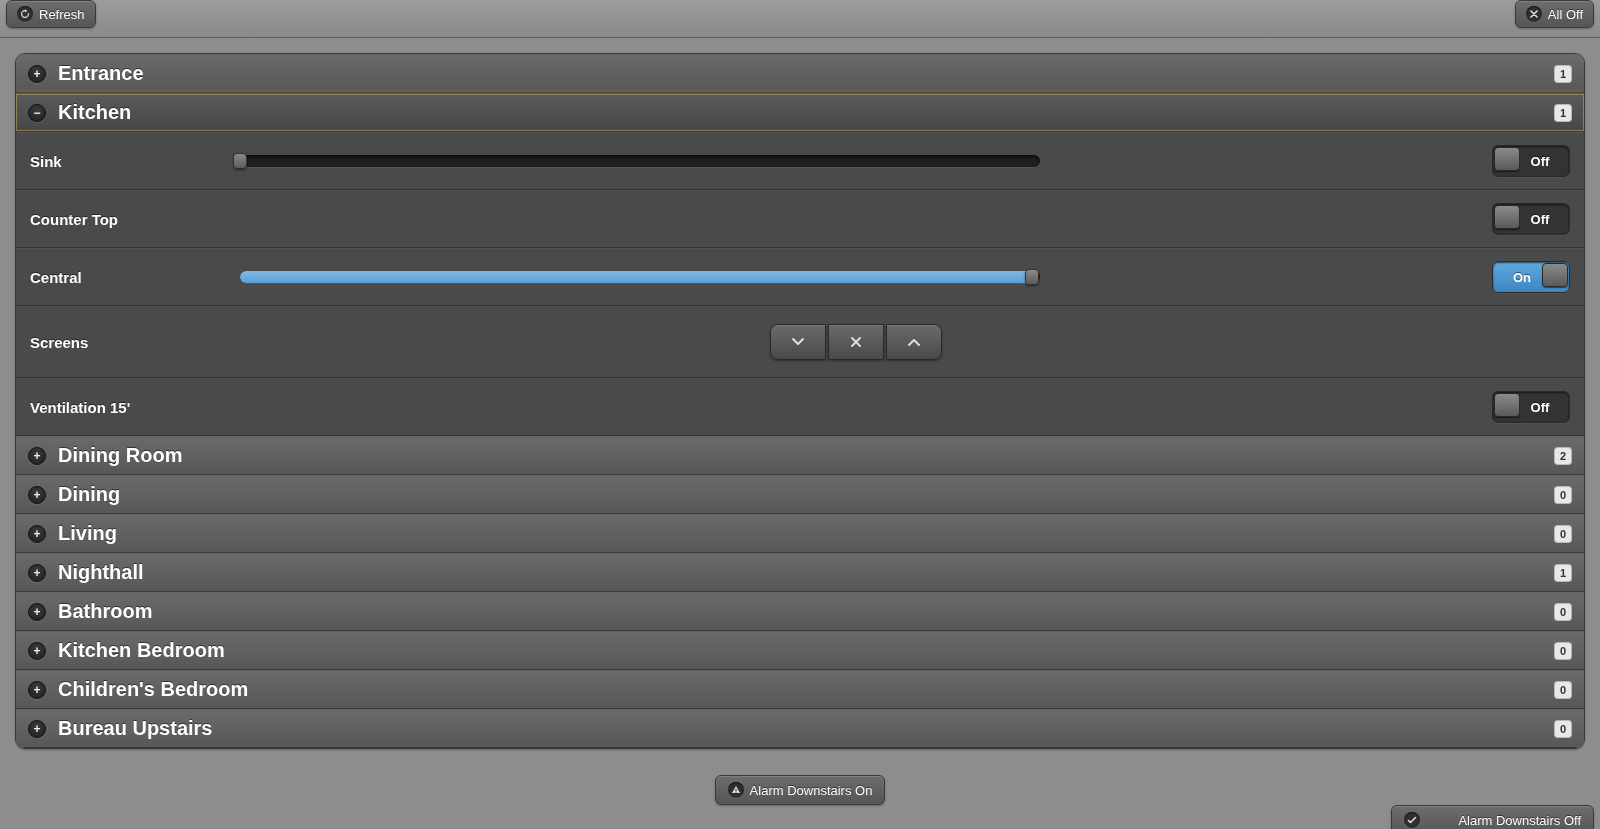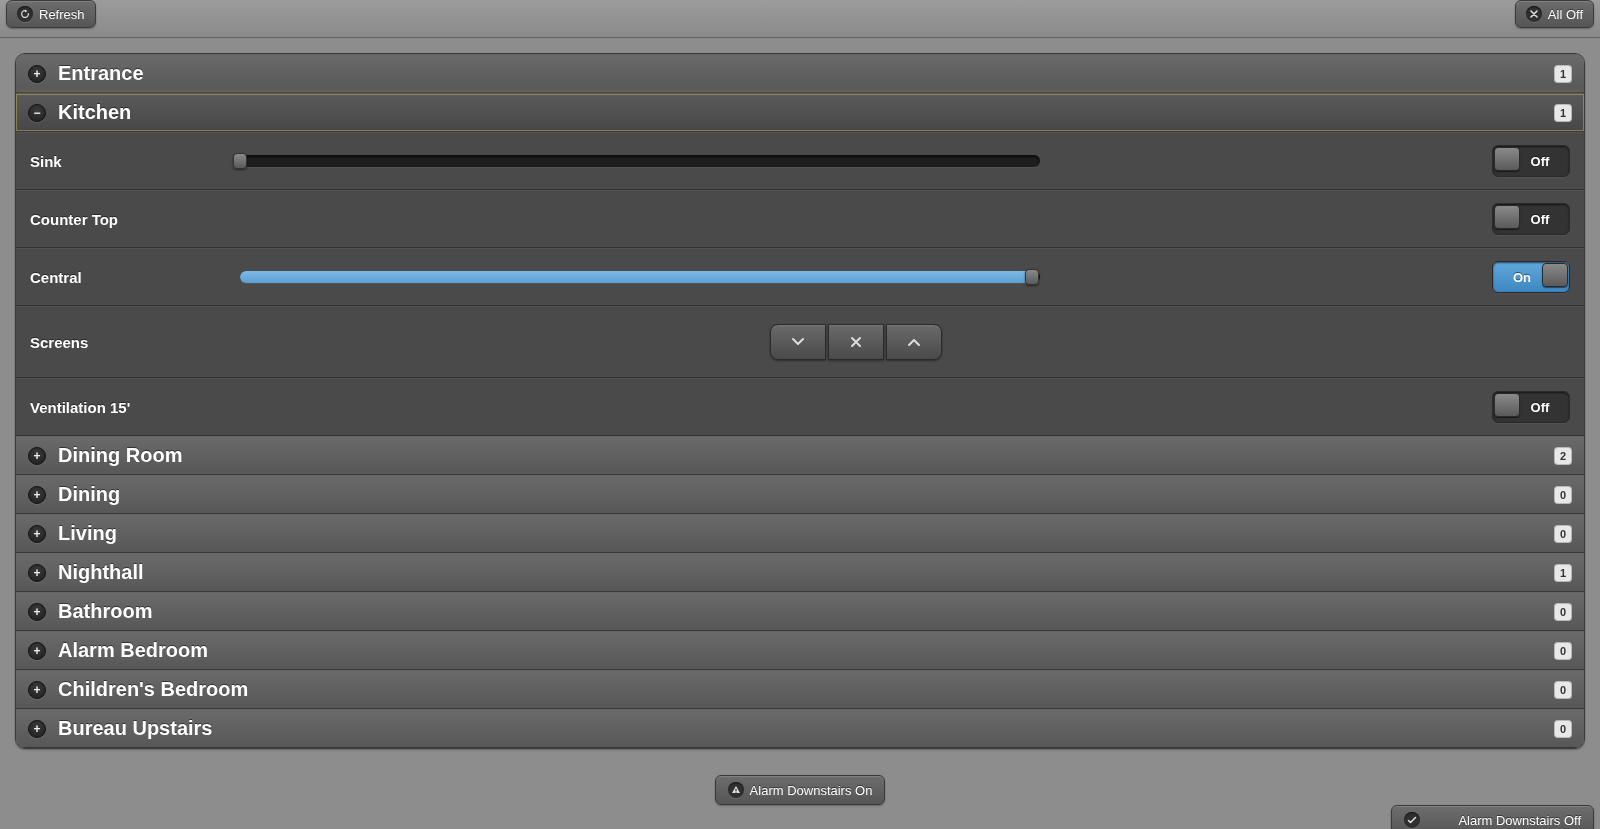--- a/index.html
+++ b/index.html
@@ -340,21 +340,21 @@
     <span class="section-title">Nighthall</span>
     <span class="count-badge">1</span>
   </div>
       <div class="section-header ">
     <span class="expand-icn">+</span>
     <span class="section-title">Bathroom</span>
     <span class="count-badge">0</span>
   </div>
       <div class="section-header ">
     <span class="expand-icn">+</span>
-    <span class="section-title">Alarm Bedroom</span>
+    <span class="section-title">Kitchen Bedroom</span>
     <span class="count-badge">0</span>
   </div>
       <div class="section-header ">
     <span class="expand-icn">+</span>
     <span class="section-title">Children's Bedroom</span>
     <span class="count-badge">0</span>
   </div>
       <div class="section-header ">
     <span class="expand-icn">+</span>
     <span class="section-title">Bureau Upstairs</span>

